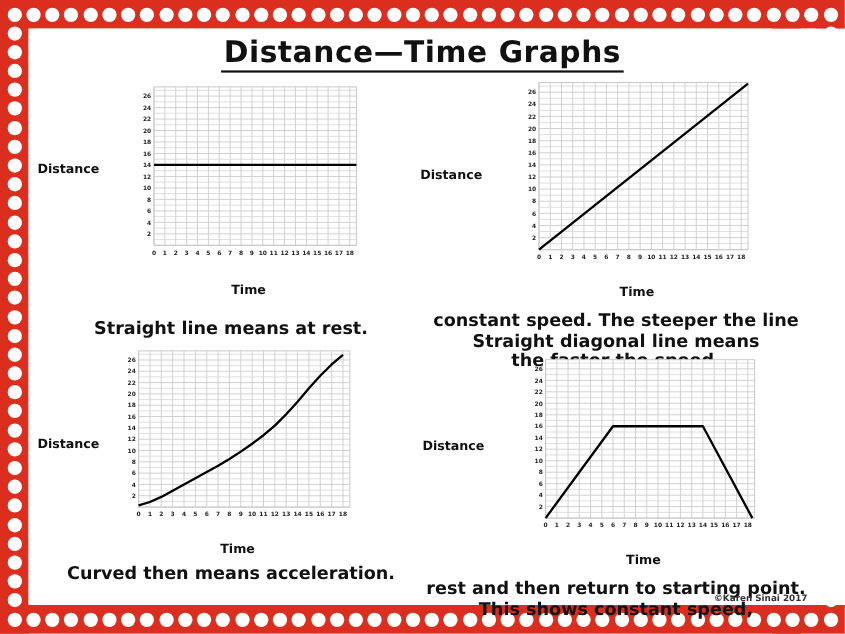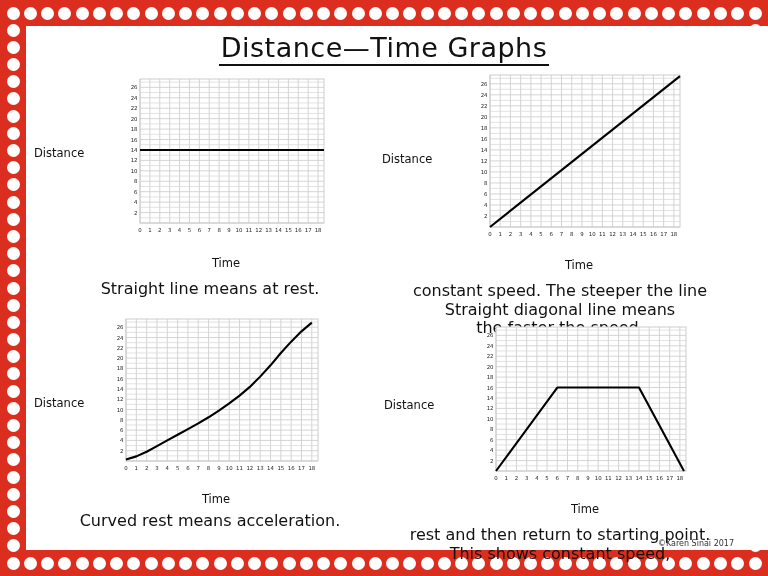--- a/index.html
+++ b/index.html
@@ -1,21 +1,21 @@
 <!DOCTYPE html>
 <html><head>
 <meta charset="utf-8">
 <style>
   html,body{margin:0;padding:0;}
   body{
     width:768px;height:576px;overflow:hidden;
     background:#ffffff;
     font-family:"DejaVu Sans","Liberation Sans",sans-serif;
   }
-  .poster{position:relative;width:728px;height:576px;box-sizing:border-box;}
+  .poster{position:relative;width:728px;height:576px;box-sizing:border-box;font-weight:bold;}
 
   
   .frame-band{position:absolute;background:#DC2E1E;}
   .band-top{left:0;top:0;width:768px;height:26px;}
   .band-bottom{left:0;bottom:0;width:768px;height:26px;}
   .band-left{left:0;top:0;width:26px;height:576px;}
   .band-right{right:0;top:0;width:26px;height:576px;}
   .dot{position:absolute;width:13px;height:13px;border-radius:50%;background:#ffffff;}
 
   .inner{
@@ -323,21 +323,21 @@
             <text x="142.6021505376344" y="155.5" class="tick xtick">13</text>
             <text x="152.49462365591398" y="155.5" class="tick xtick">14</text>
             <text x="162.38709677419354" y="155.5" class="tick xtick">15</text>
             <text x="172.2795698924731" y="155.5" class="tick xtick">16</text>
             <text x="182.17204301075267" y="155.5" class="tick xtick">17</text>
             <text x="192.06451612903226" y="155.5" class="tick xtick">18</text>
             <polyline points="14.00,73.96 198.00,73.96" class="dataline"></polyline>
           </svg>
         </div>
         <div class="xlabel" style="left: 92px; width: 200px; top: 190px;">Time</div>
-        <div class="caption" style="top: 214px; width: 352px;">
+        <div class="caption" style="top: 224px; width: 352px;">
           <div>Straight line means at rest.</div>
         </div>
       </div>
     <div class="panel" id="panel-1">
         <div class="ylabel" style="left: 0px; top: 92px;">Distance</div>
         <div class="plotbox" style="left: 94px; top: 12px;">
           <svg width="206" height="168" viewBox="0 0 206 168">
             <rect x="14" y="3" width="190" height="152" fill="#ffffff"></rect>
             <line x1="14" y1="3" x2="14" y2="155" class="gridline major"></line>
             <line x1="24.215053763440856" y1="3" x2="24.215053763440856" y2="155" class="gridline major"></line>
@@ -512,21 +512,21 @@
             <text x="158.51612903225805" y="153.5" class="tick xtick">14</text>
             <text x="168.83870967741933" y="153.5" class="tick xtick">15</text>
             <text x="179.1612903225806" y="153.5" class="tick xtick">16</text>
             <text x="189.48387096774192" y="153.5" class="tick xtick">17</text>
             <text x="199.8064516129032" y="153.5" class="tick xtick">18</text>
             <polyline points="14.00,143.46 24.32,140.37 34.65,135.74 44.97,130.08 55.29,124.42 65.61,118.76 75.94,113.10 86.26,107.44 96.58,101.27 106.90,94.58 117.23,87.38 127.55,79.66 137.87,70.91 148.19,60.62 158.52,49.30 168.84,36.96 179.16,25.64 189.48,15.35 199.81,6.60" class="dataline"></polyline>
           </svg>
         </div>
         <div class="xlabel" style="left: 78px; width: 208px; top: 188px;">Time</div>
         <div class="caption" style="top: 208px; width: 352px;">
-          <div>Curved rest means acceleration.</div>
+          <div>Curved then means acceleration.</div>
         </div>
       </div>
     <div class="panel" id="panel-3">
         <div class="ylabel" style="left: 2px; top: 84px;">Distance</div>
         <div class="plotbox" style="left: 100px; top: 10px;">
           <svg width="206" height="160" viewBox="0 0 206 160">
             <rect x="14" y="3" width="190" height="144" fill="#ffffff"></rect>
             <line x1="14" y1="3" x2="14" y2="147" class="gridline major"></line>
             <line x1="24.215053763440856" y1="3" x2="24.215053763440856" y2="147" class="gridline major"></line>
             <line x1="34.43010752688171" y1="3" x2="34.43010752688171" y2="147" class="gridline major"></line>

